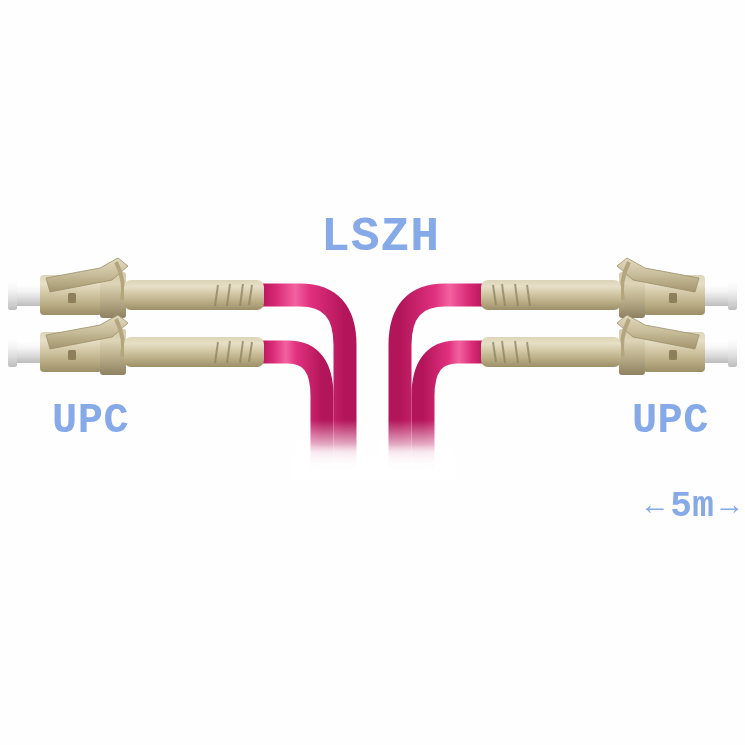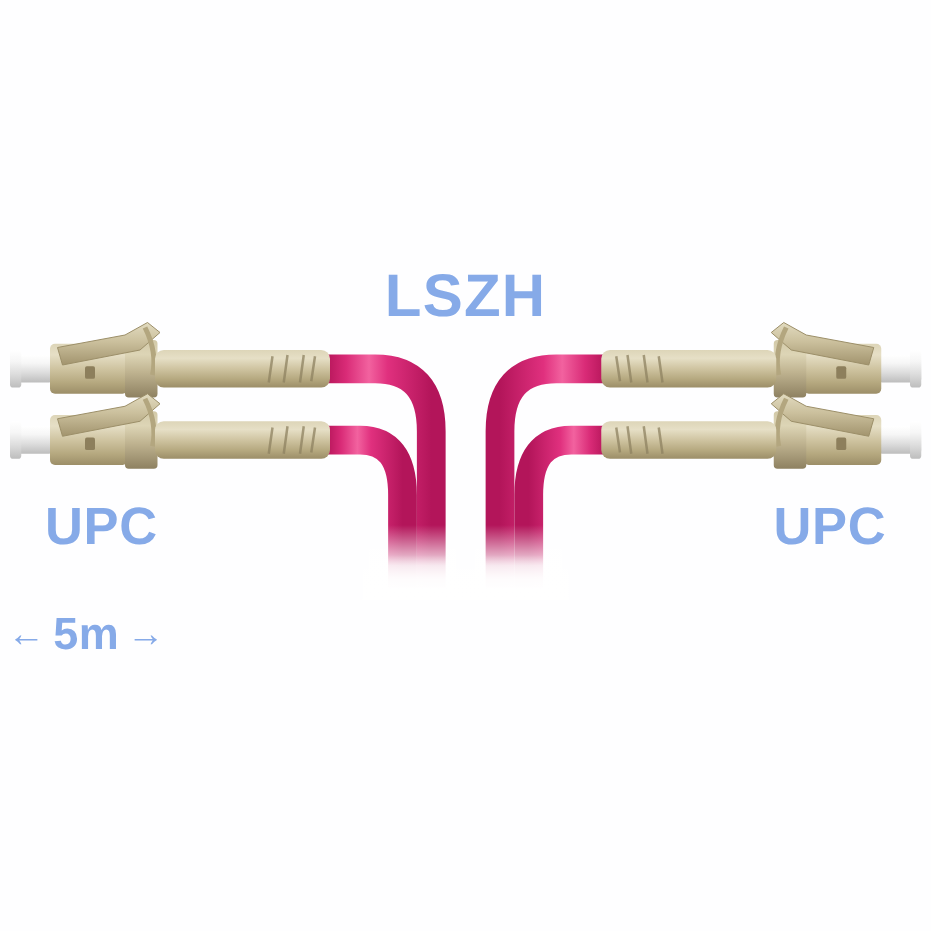--- a/index.html
+++ b/index.html
@@ -23,25 +23,26 @@
     position: absolute;
     top: 0;
     left: 0;
     width: 745px;
     height: 745px;
     display: block;
   }
   .label-text {
     position: absolute;
     color: #86aae8;
-    font-family: Liberation Sans, sans-serif;
+    font-family: Liberation Mono, monospace;
     font-weight: 700;
     letter-spacing: 0.5px;
     white-space: nowrap;
     user-select: none;
+    margin-left: 16px;
   }
   #label-lszh {
     left: 0;
     right: 0;
     top: 210px;
     text-align: center;
     font-size: 48px;
     letter-spacing: 1px;
   }
   #label-upc-left {
@@ -51,21 +52,21 @@
   }
   #label-upc-right {
     right: 36px;
     top: 397px;
     font-size: 42px;
   }
   #label-length {
     left: 0;
     right: 0;
     top: 486px;
-    text-align: left;
+    text-align: right;
     font-size: 34px;
   }
   #label-length .arrow-glyph {
     font-size: 30px;
     vertical-align: 2px;
     padding: 0 6px;
   }
   #label-length .length-value {
     font-size: 36px;
   }

